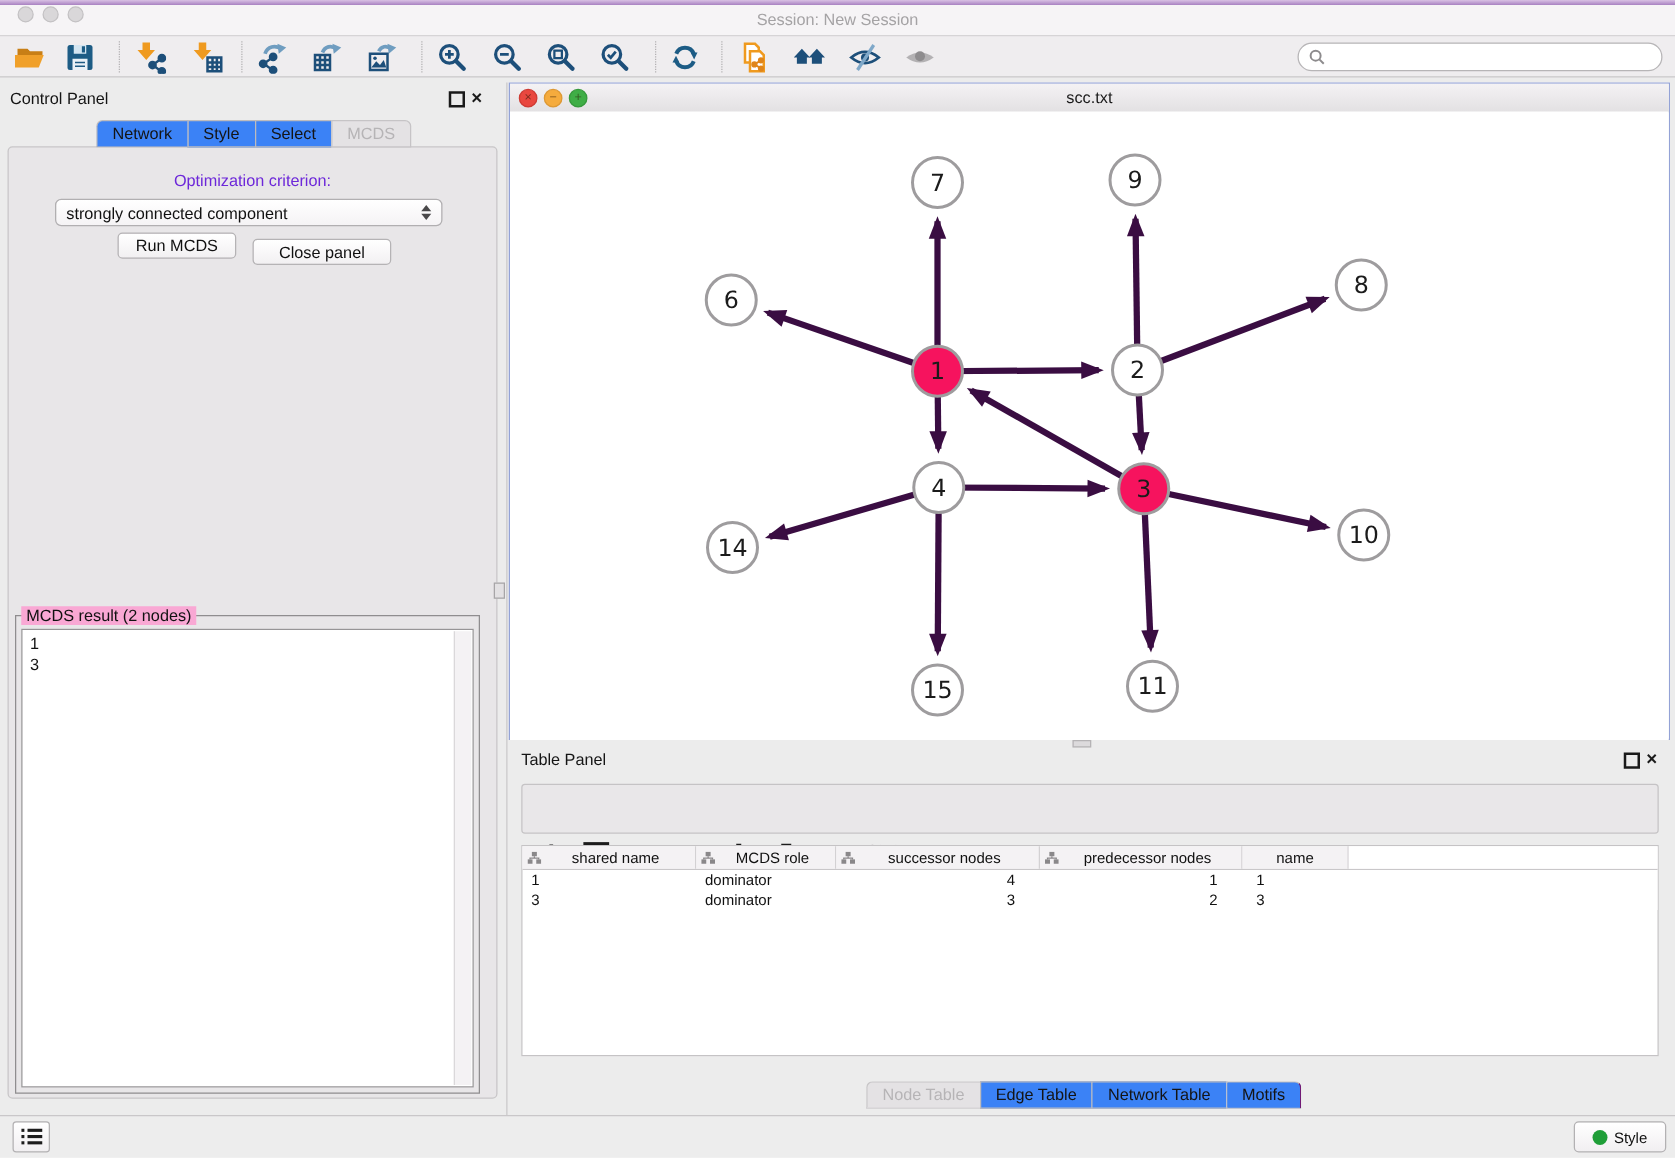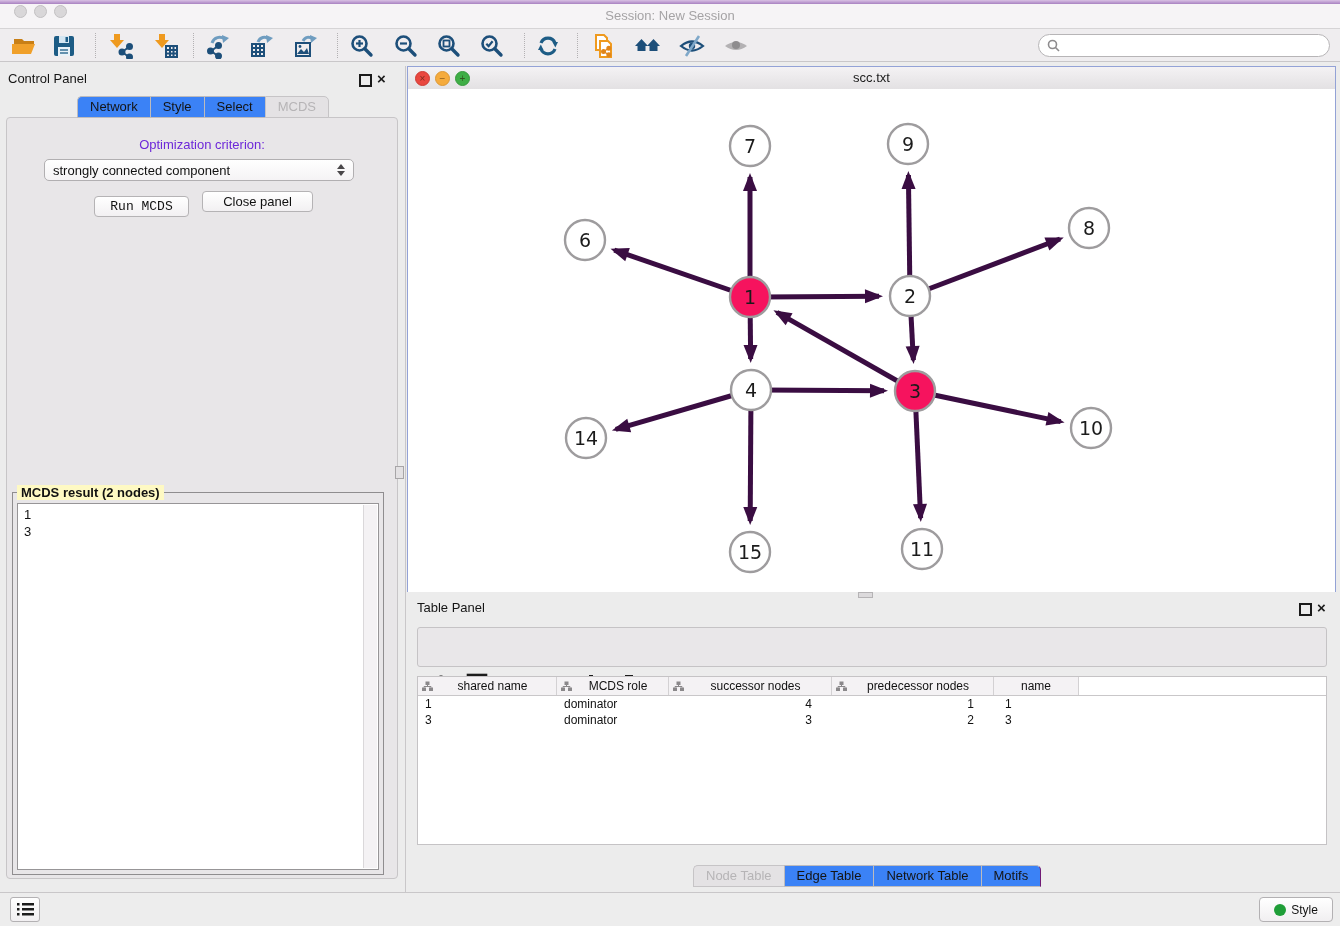--- a/index.html
+++ b/index.html
@@ -39,21 +39,21 @@
   .opt-label{left:6px;top:137px;width:392px;text-align:center;font-size:13px;color:#6d28d9;}
   .select{left:44px;top:159px;width:310px;height:22px;background:linear-gradient(#fff,#f5f3f5);
           border:1px solid #b1afb1;border-radius:5px;display:flex;align-items:center;padding:0 8px;}
   .select .sel-text{font-size:13px;color:#111;flex:1;}
   .spinner{display:flex;flex-direction:column;align-items:center;gap:2px;}
   .spin-up{width:0;height:0;border-left:4px solid transparent;border-right:4px solid transparent;border-bottom:5px solid #4a484a;}
   .spin-dn{width:0;height:0;border-left:4px solid transparent;border-right:4px solid transparent;border-top:5px solid #4a484a;}
   .btn{background:linear-gradient(#ffffff,#f2f0f2);border:1px solid #b5b3b5;border-radius:4px;
        font-size:13px;color:#111;text-align:center;line-height:19px;}
   .fieldset{left:12px;top:492px;width:372px;height:383px;border:1px solid #8f8d8f;}
-  .legend{position:absolute;top:-8px;left:4px;background:#fef9c3;padding:0 4px;font-size:13px;color:#111;font-weight:bold;}
+  .legend{position:absolute;top:-8px;left:4px;background:#f9a8d4;padding:0 4px;font-size:13px;color:#111;}
   .result-white{position:absolute;left:4px;top:10px;right:4px;bottom:4px;background:#fff;border:1px solid #979597;}
   .res-line{font-size:13px;line-height:17px;padding-left:6px;color:#111;}
   .scroll-track{position:absolute;right:1px;top:1px;bottom:1px;width:13px;background:#f4f2f4;border-left:1px solid #dad8da;}
 
   
   .v-split{left:405px;top:66px;width:1px;height:826px;background:#c9c7c9;}
   .v-grip{left:395px;top:466px;width:9px;height:13px;background:#e3e1e3;border:1px solid #a7a5a7;}
   .h-grip{left:858px;top:592px;width:15px;height:6px;background:#dcdadc;border:1px solid #b5b3b5;}
 
   
@@ -283,21 +283,21 @@
   <div class="abs opt-label">Optimization criterion:</div>
 
   <div class="abs select">
     <span class="sel-text">strongly connected component</span>
     <span class="spinner">
         <span class="spin-up"></span>
         <span class="spin-dn"></span>
       </span>
   </div>
 
-  <div class="abs btn" style="left:94px;top:196px;width:95px;height:21px;font-family:Liberation Mono, monospace;">Run MCDS</div>
+  <div class="abs btn" style="left:94px;top:186px;width:95px;height:21px;">Run MCDS</div>
   <div class="abs btn" style="left:202px;top:191px;width:111px;height:21px;">Close panel</div>
 
   <div class="abs fieldset">
     <span class="legend">MCDS result (2 nodes)</span>
     <div class="result-white">
       <div id="result-lines" style="padding-top:2px;">
           <div class="res-line">1</div>
           <div class="res-line">3</div>
         </div>
       <div class="scroll-track"></div>

